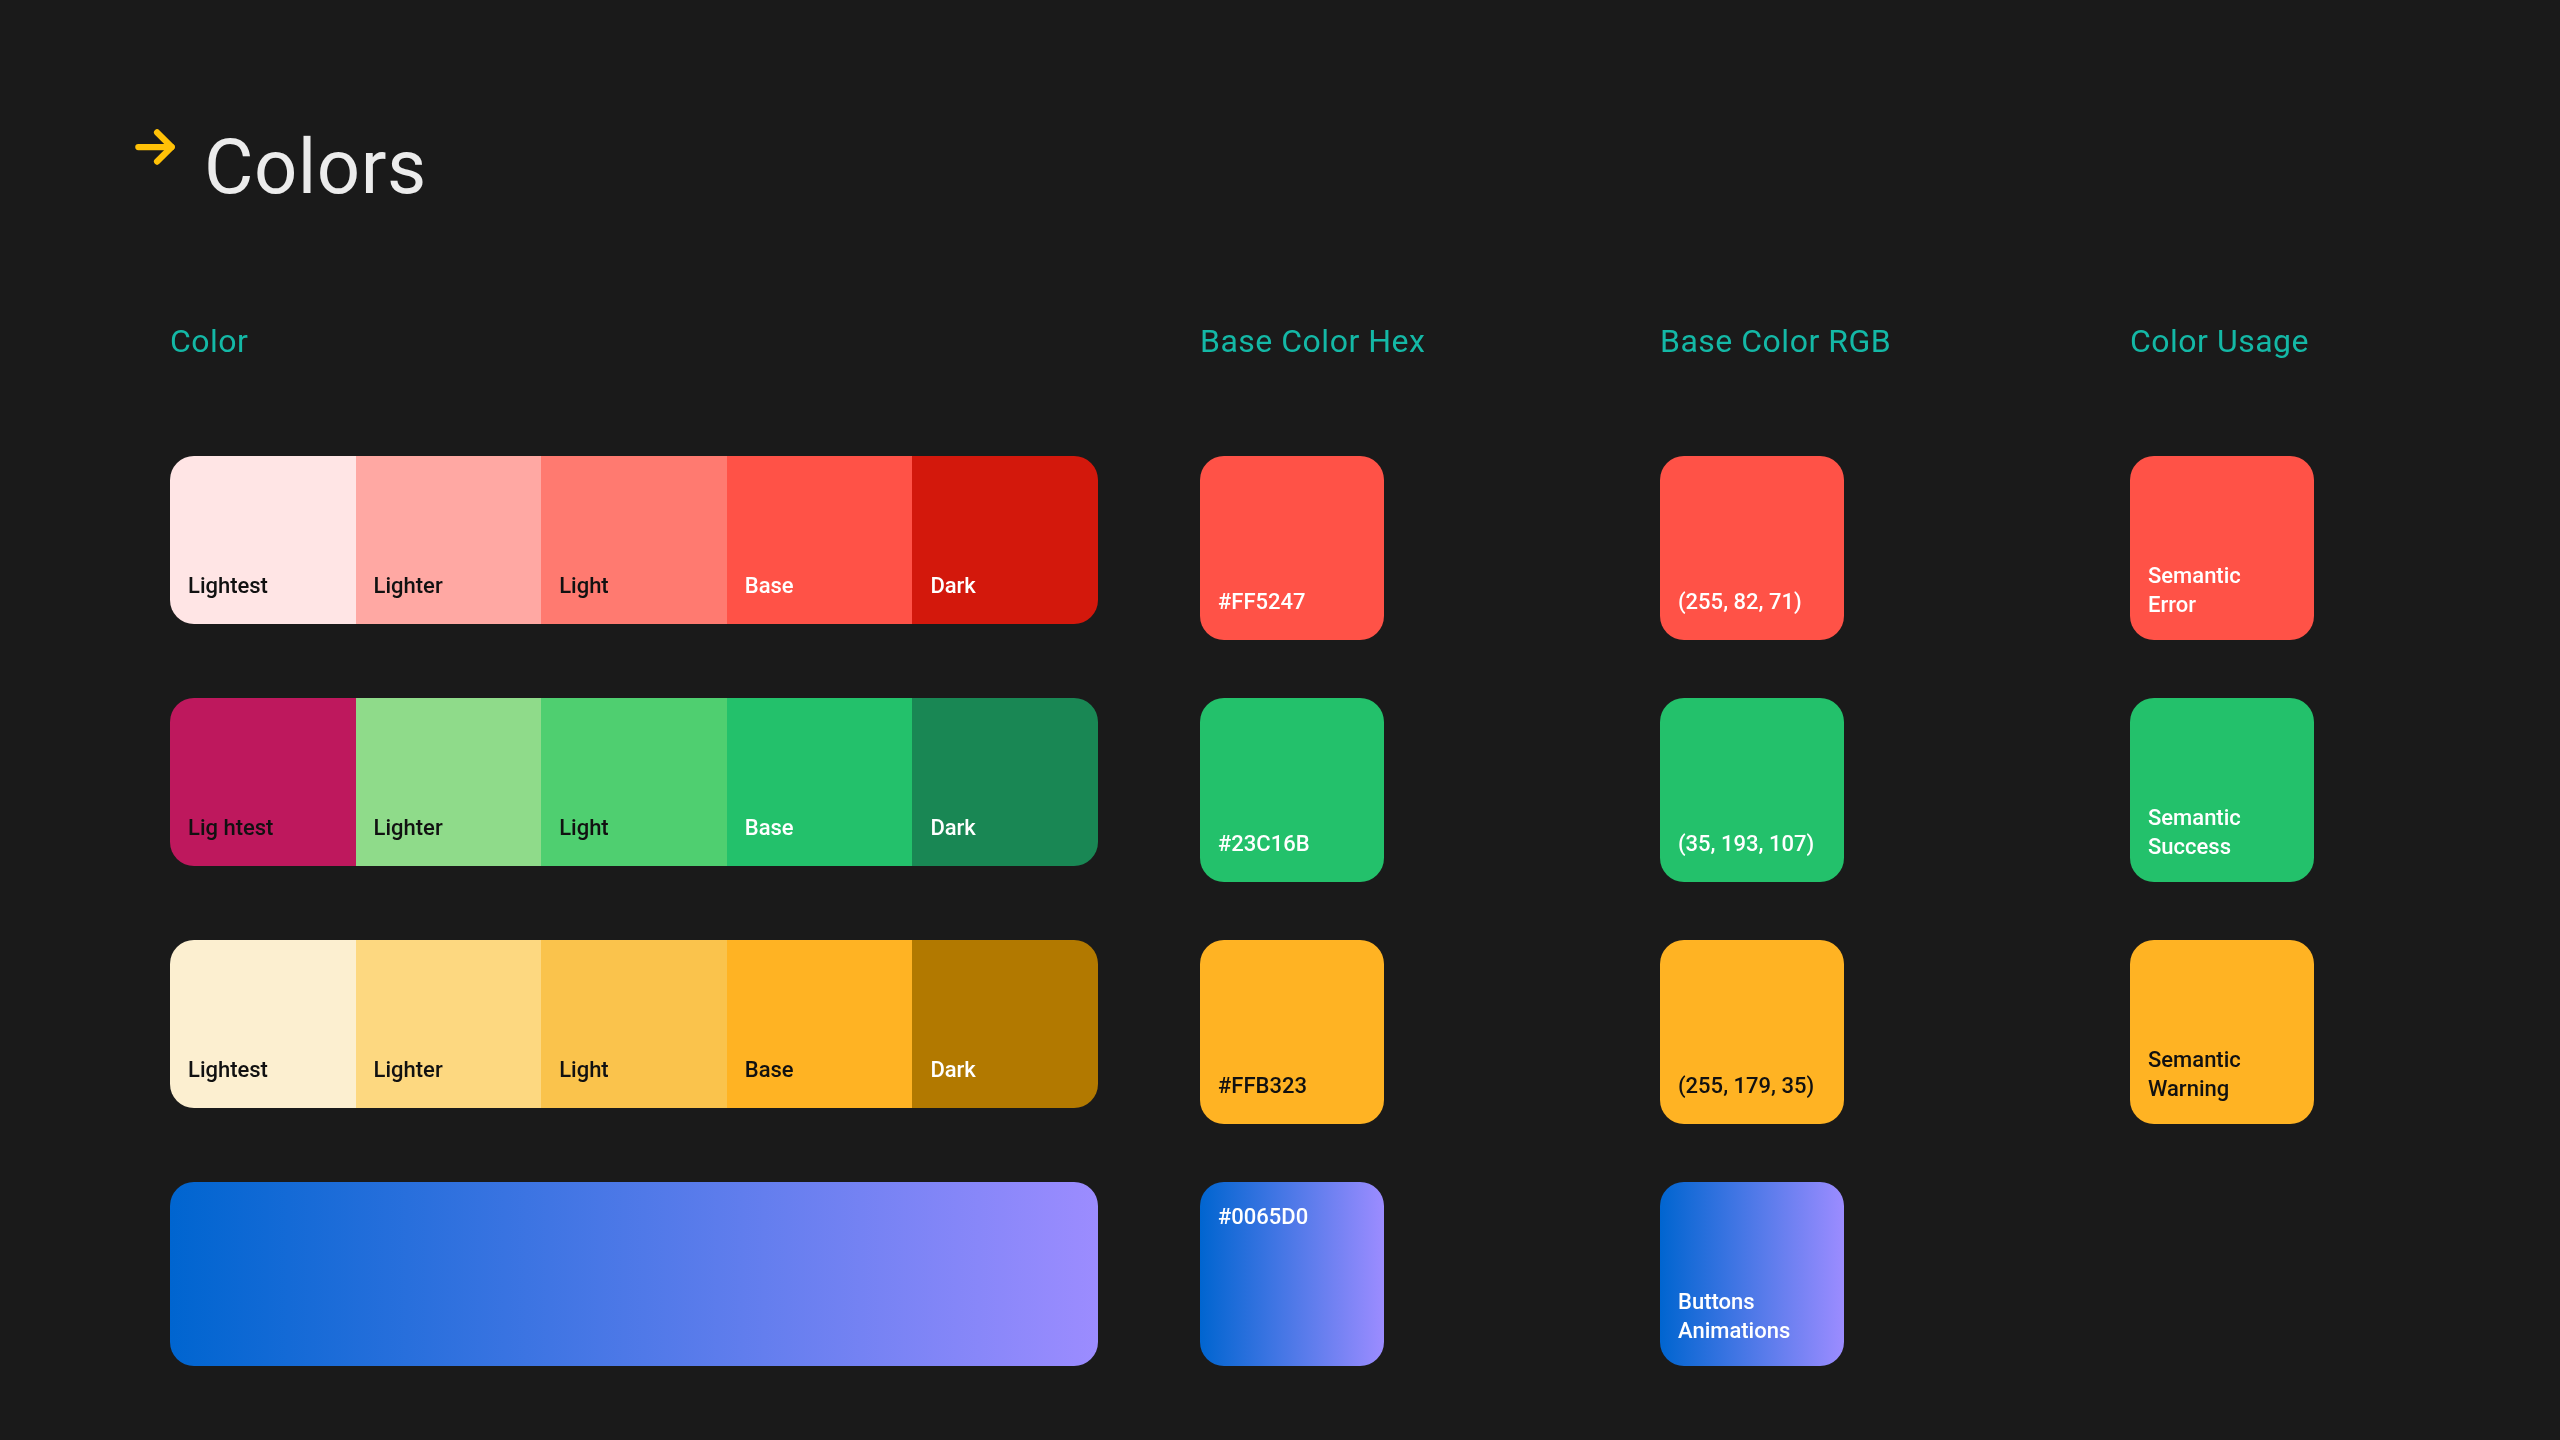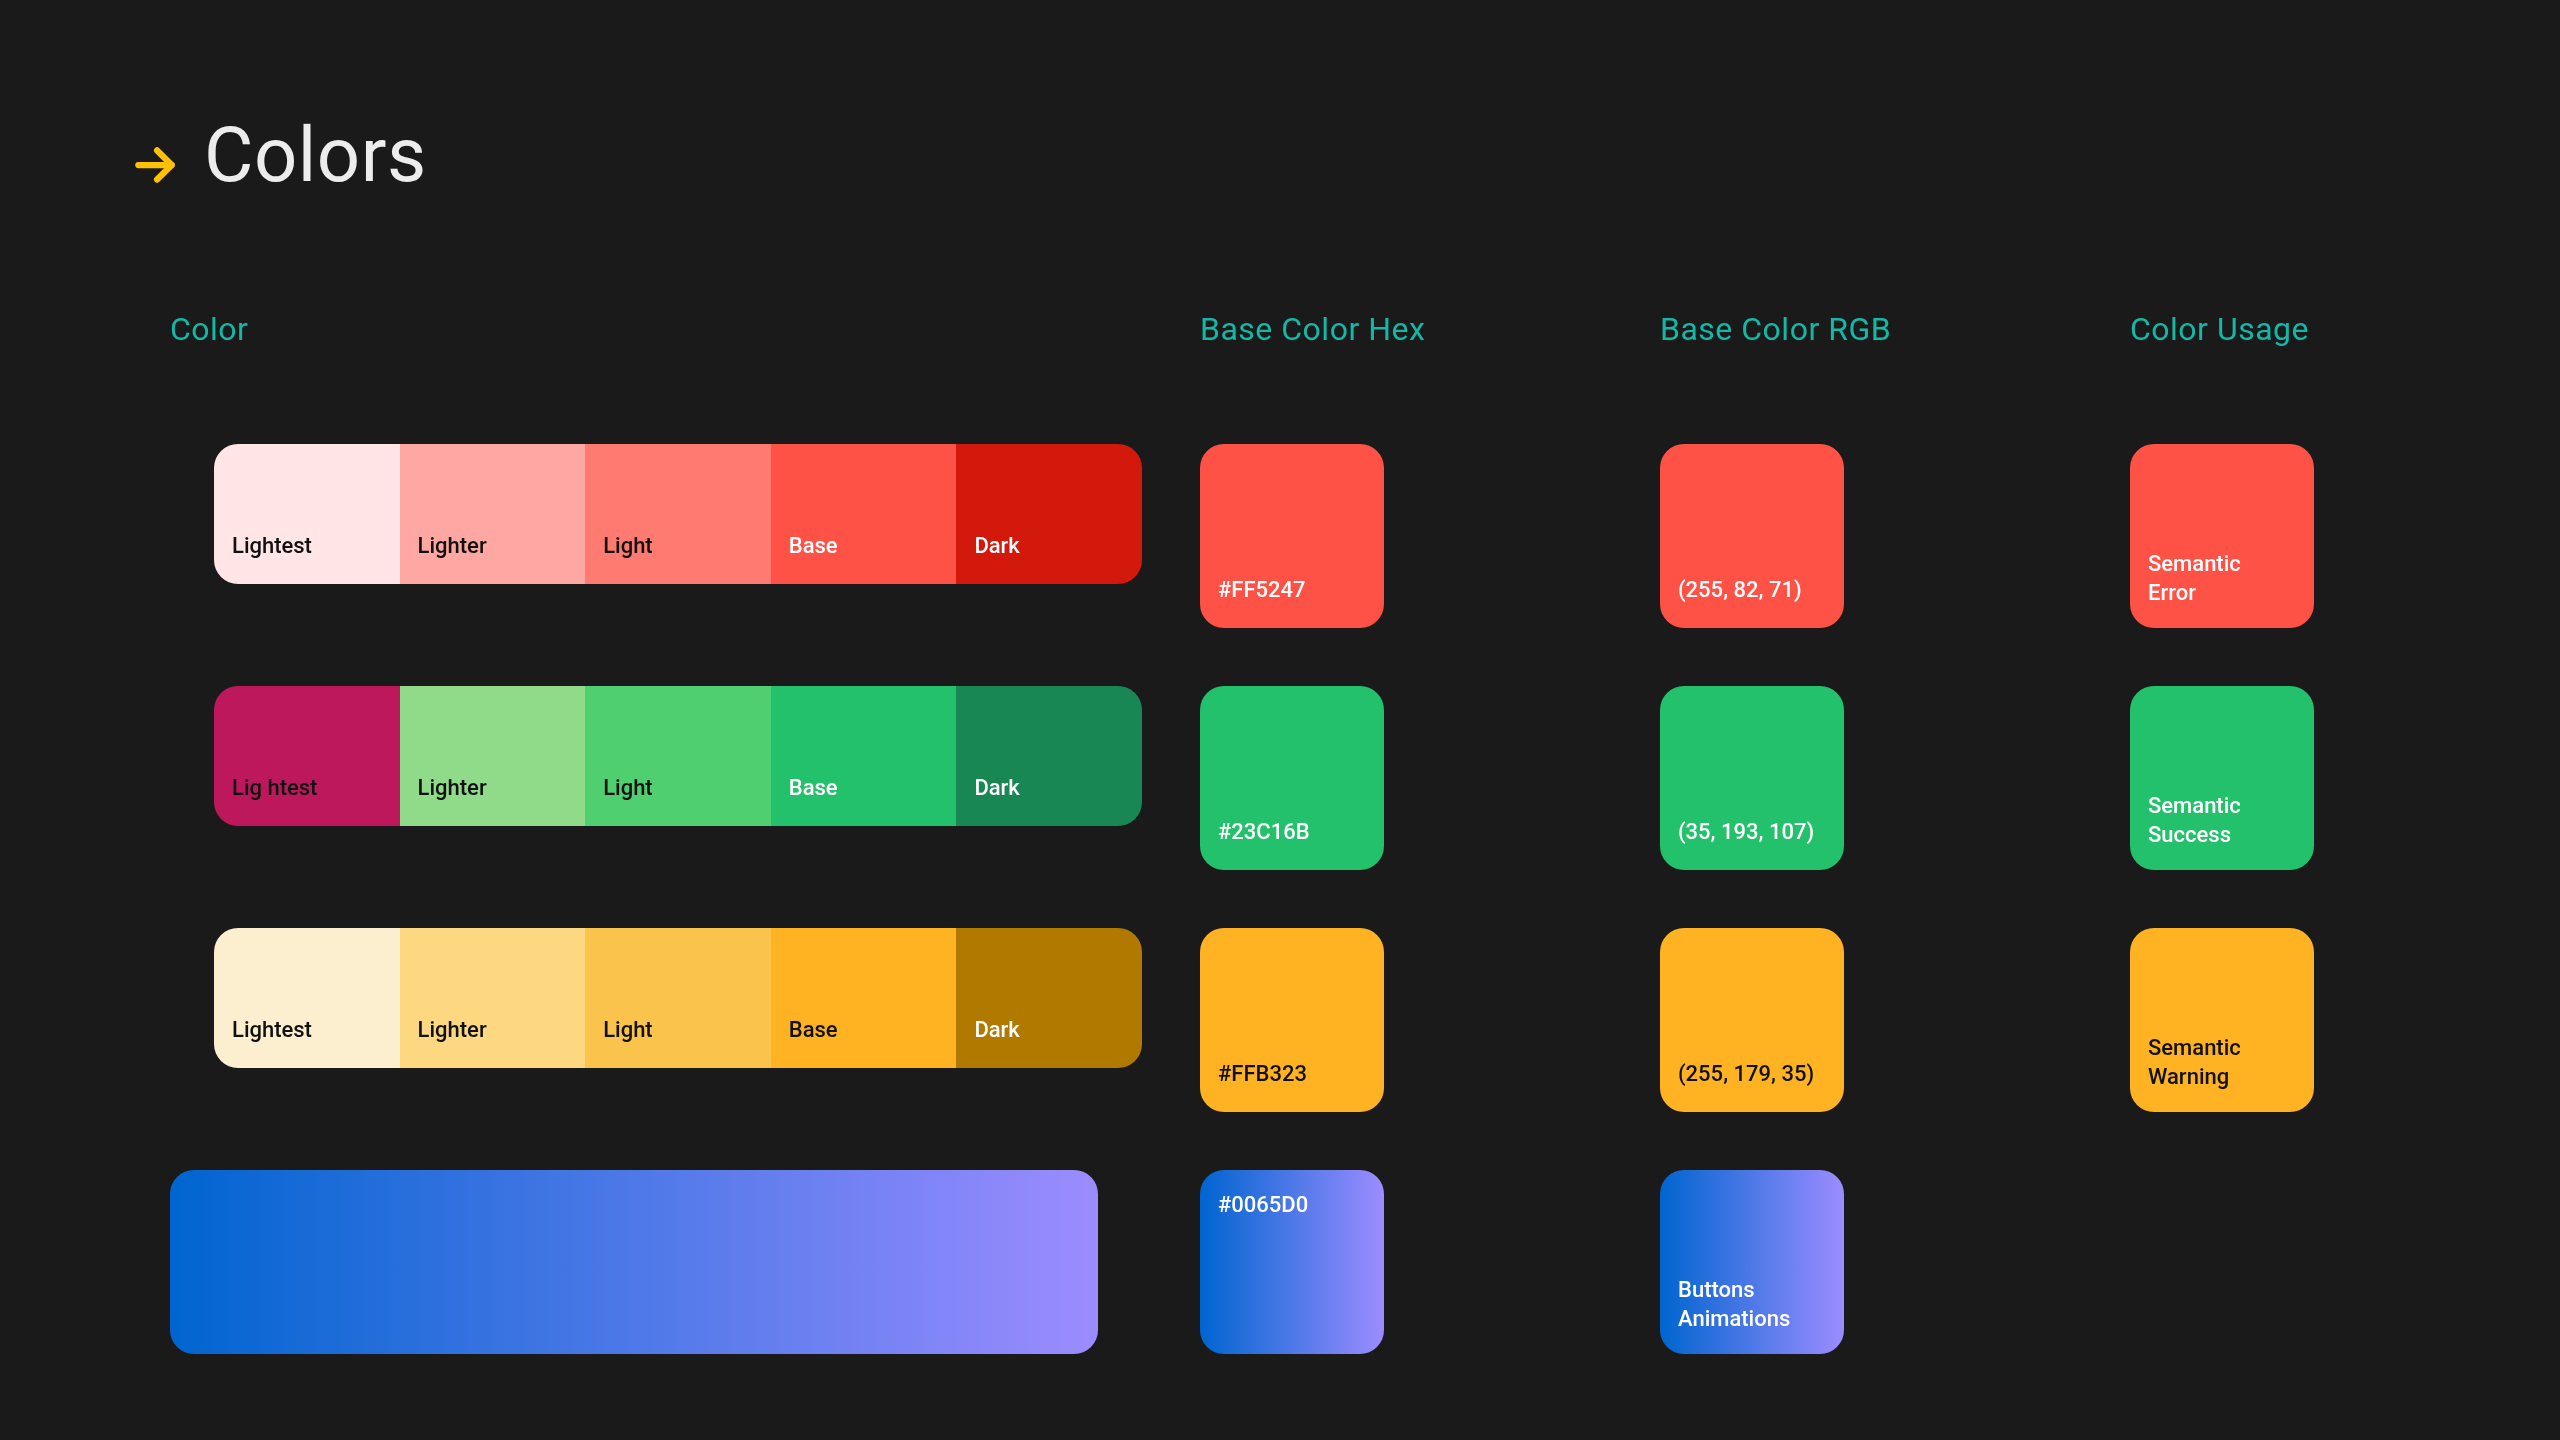--- a/index.html
+++ b/index.html
@@ -10,22 +10,23 @@
     background: #1a1a1a;
     font-family: -apple-system, BlinkMacSystemFont, "Segoe UI", Roboto, "Helvetica Neue", Arial, sans-serif;
     overflow: hidden;
   }
   .page {
     padding: 110px 170px 0 130px;
     box-sizing: border-box;
   }
   .title-row {
     display: flex;
-    align-items: flex-end;
+    align-items: flex-start;
     gap: 24px;
+    margin-top: 12px;
   }
   .arrow-icon {
     color: #FFC107;
     font-size: 60px;
     font-weight: 600;
     line-height: 1;
   }
   .title {
     color: #ececec;
     font-size: 76px;
@@ -45,24 +46,23 @@
     font-weight: 400;
     margin-bottom: 96px;
     letter-spacing: 0.5px;
   }
   .row {
     margin-bottom: 58px;
   }
   .palette {
     display: flex;
     width: 928px;
-    height: 140px;
+    height: 168px;
     border-radius: 24px;
     overflow: hidden;
-    margin-left: 44px;
   }
   .shade {
     flex: 1 1 0;
     position: relative;
   }
   .shade-label {
     position: absolute;
     left: 18px;
     bottom: 26px;
     font-size: 22px;

